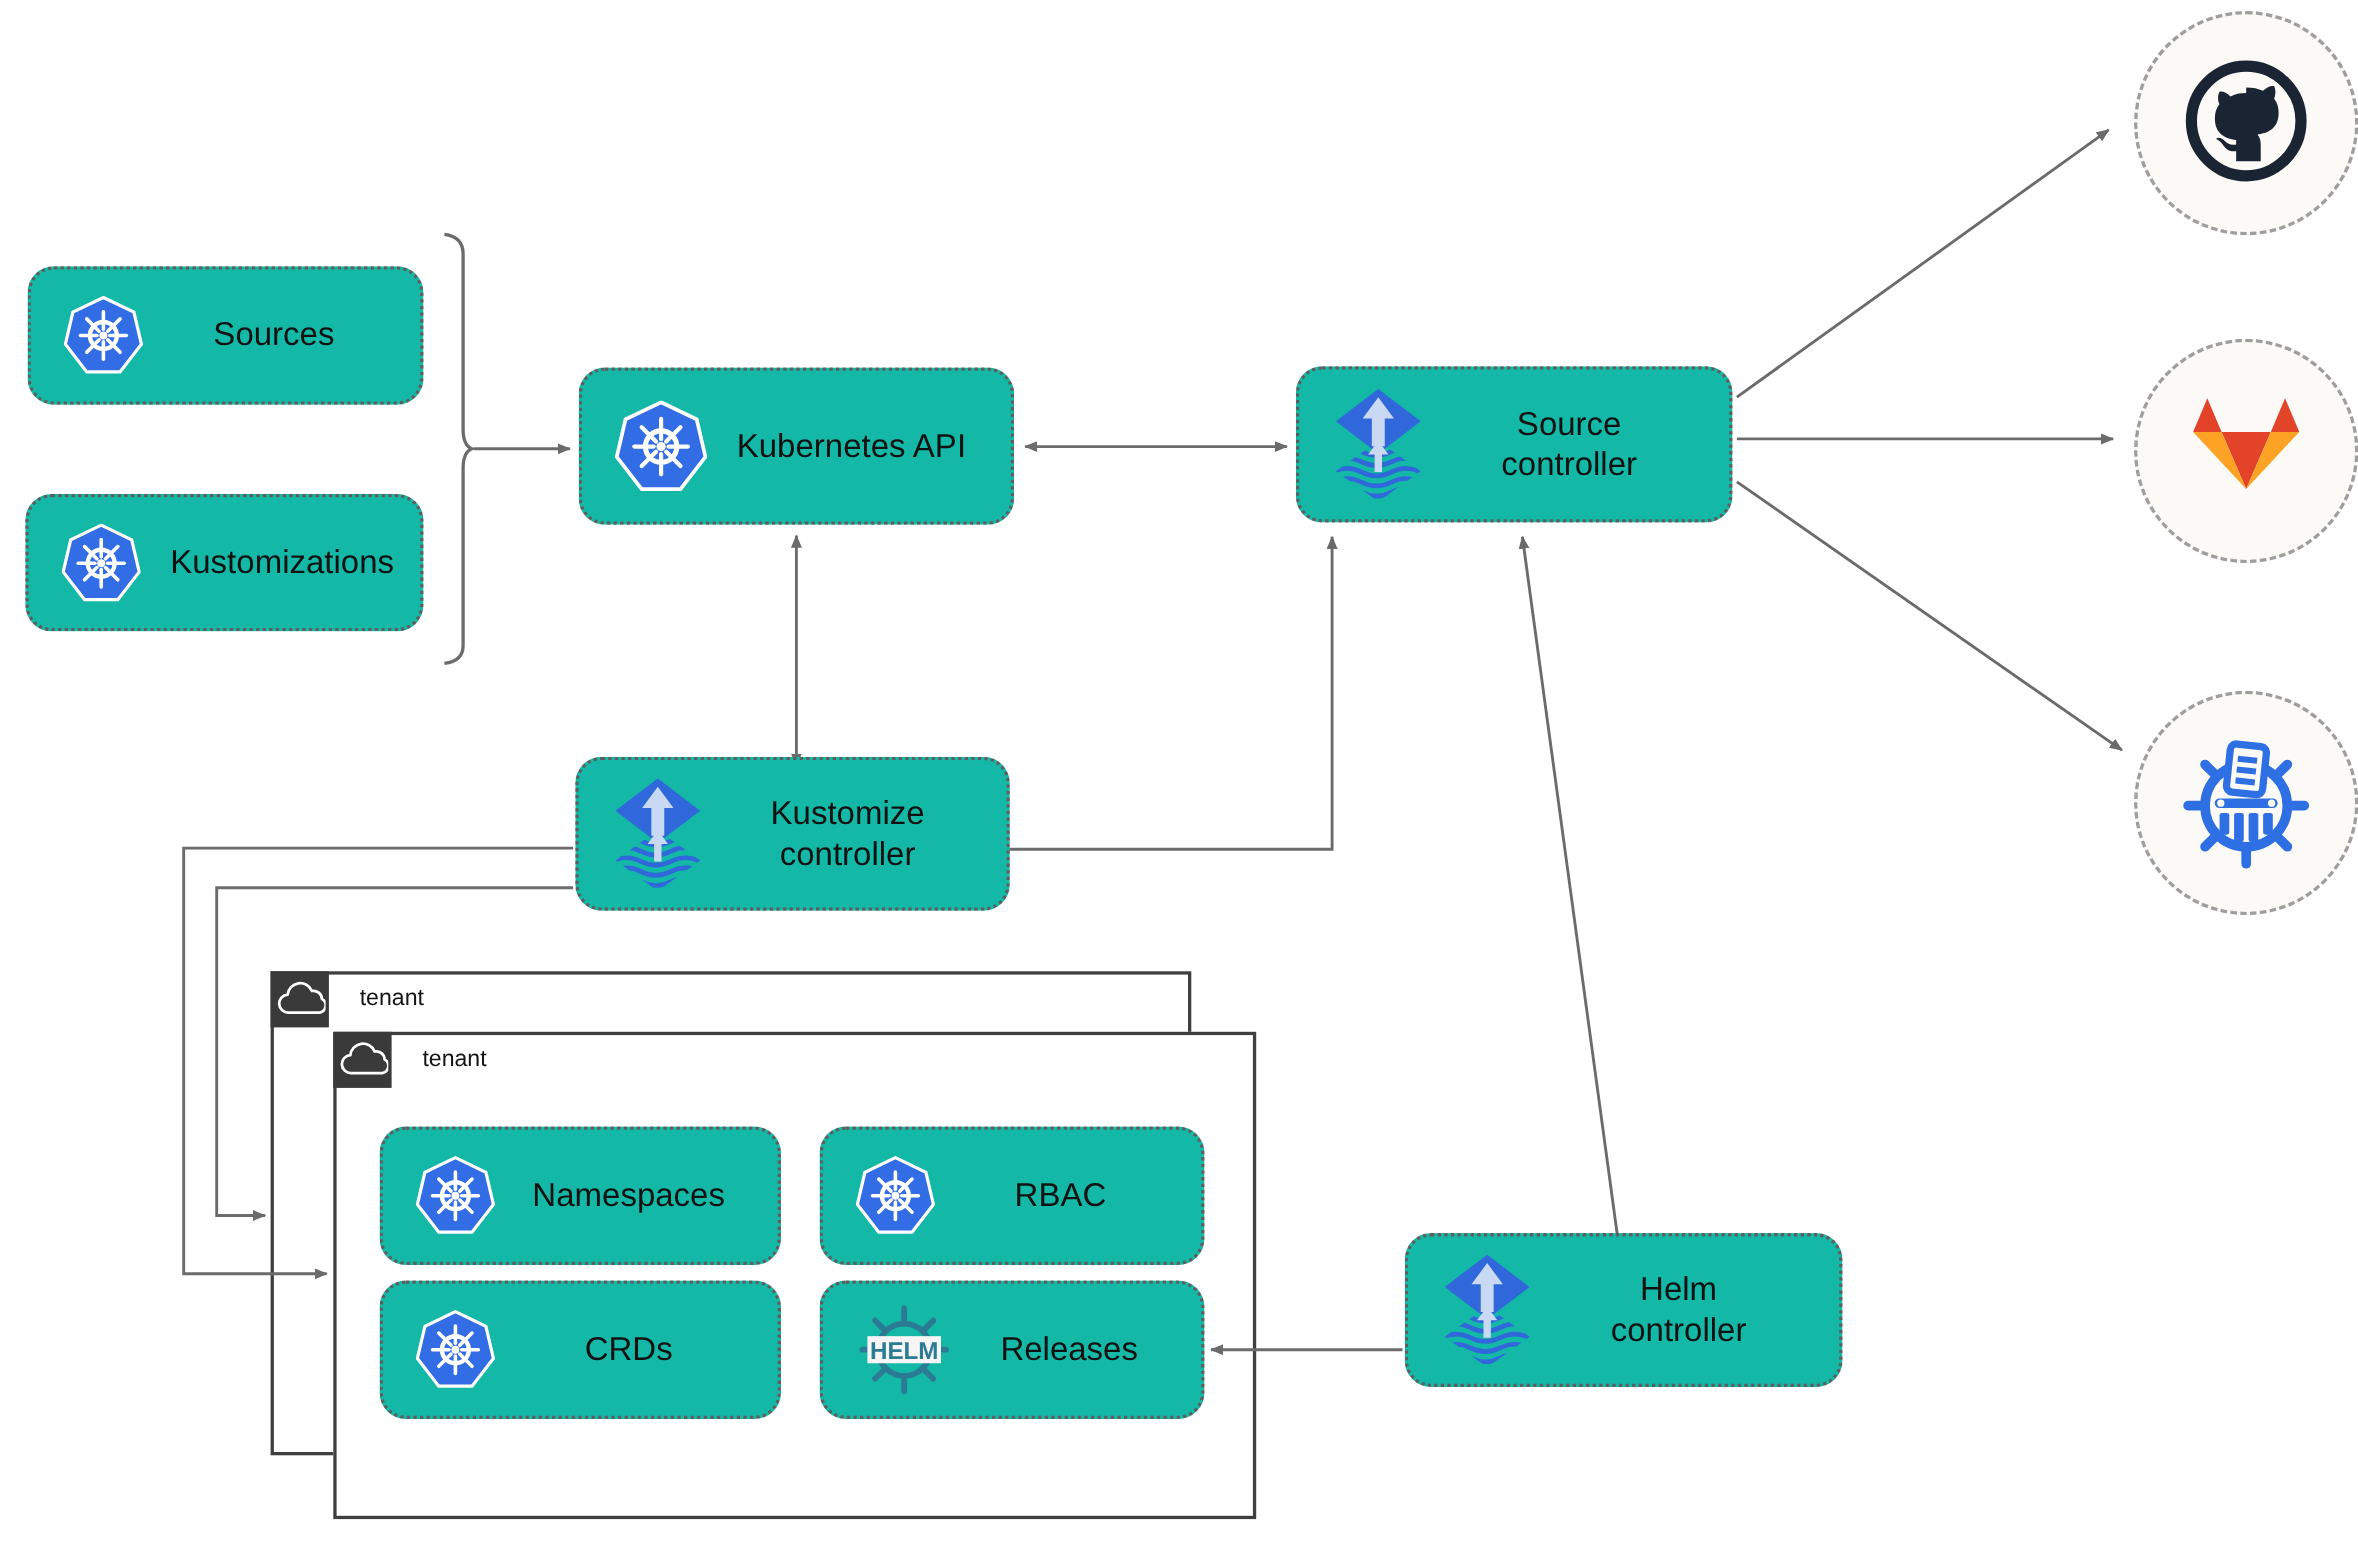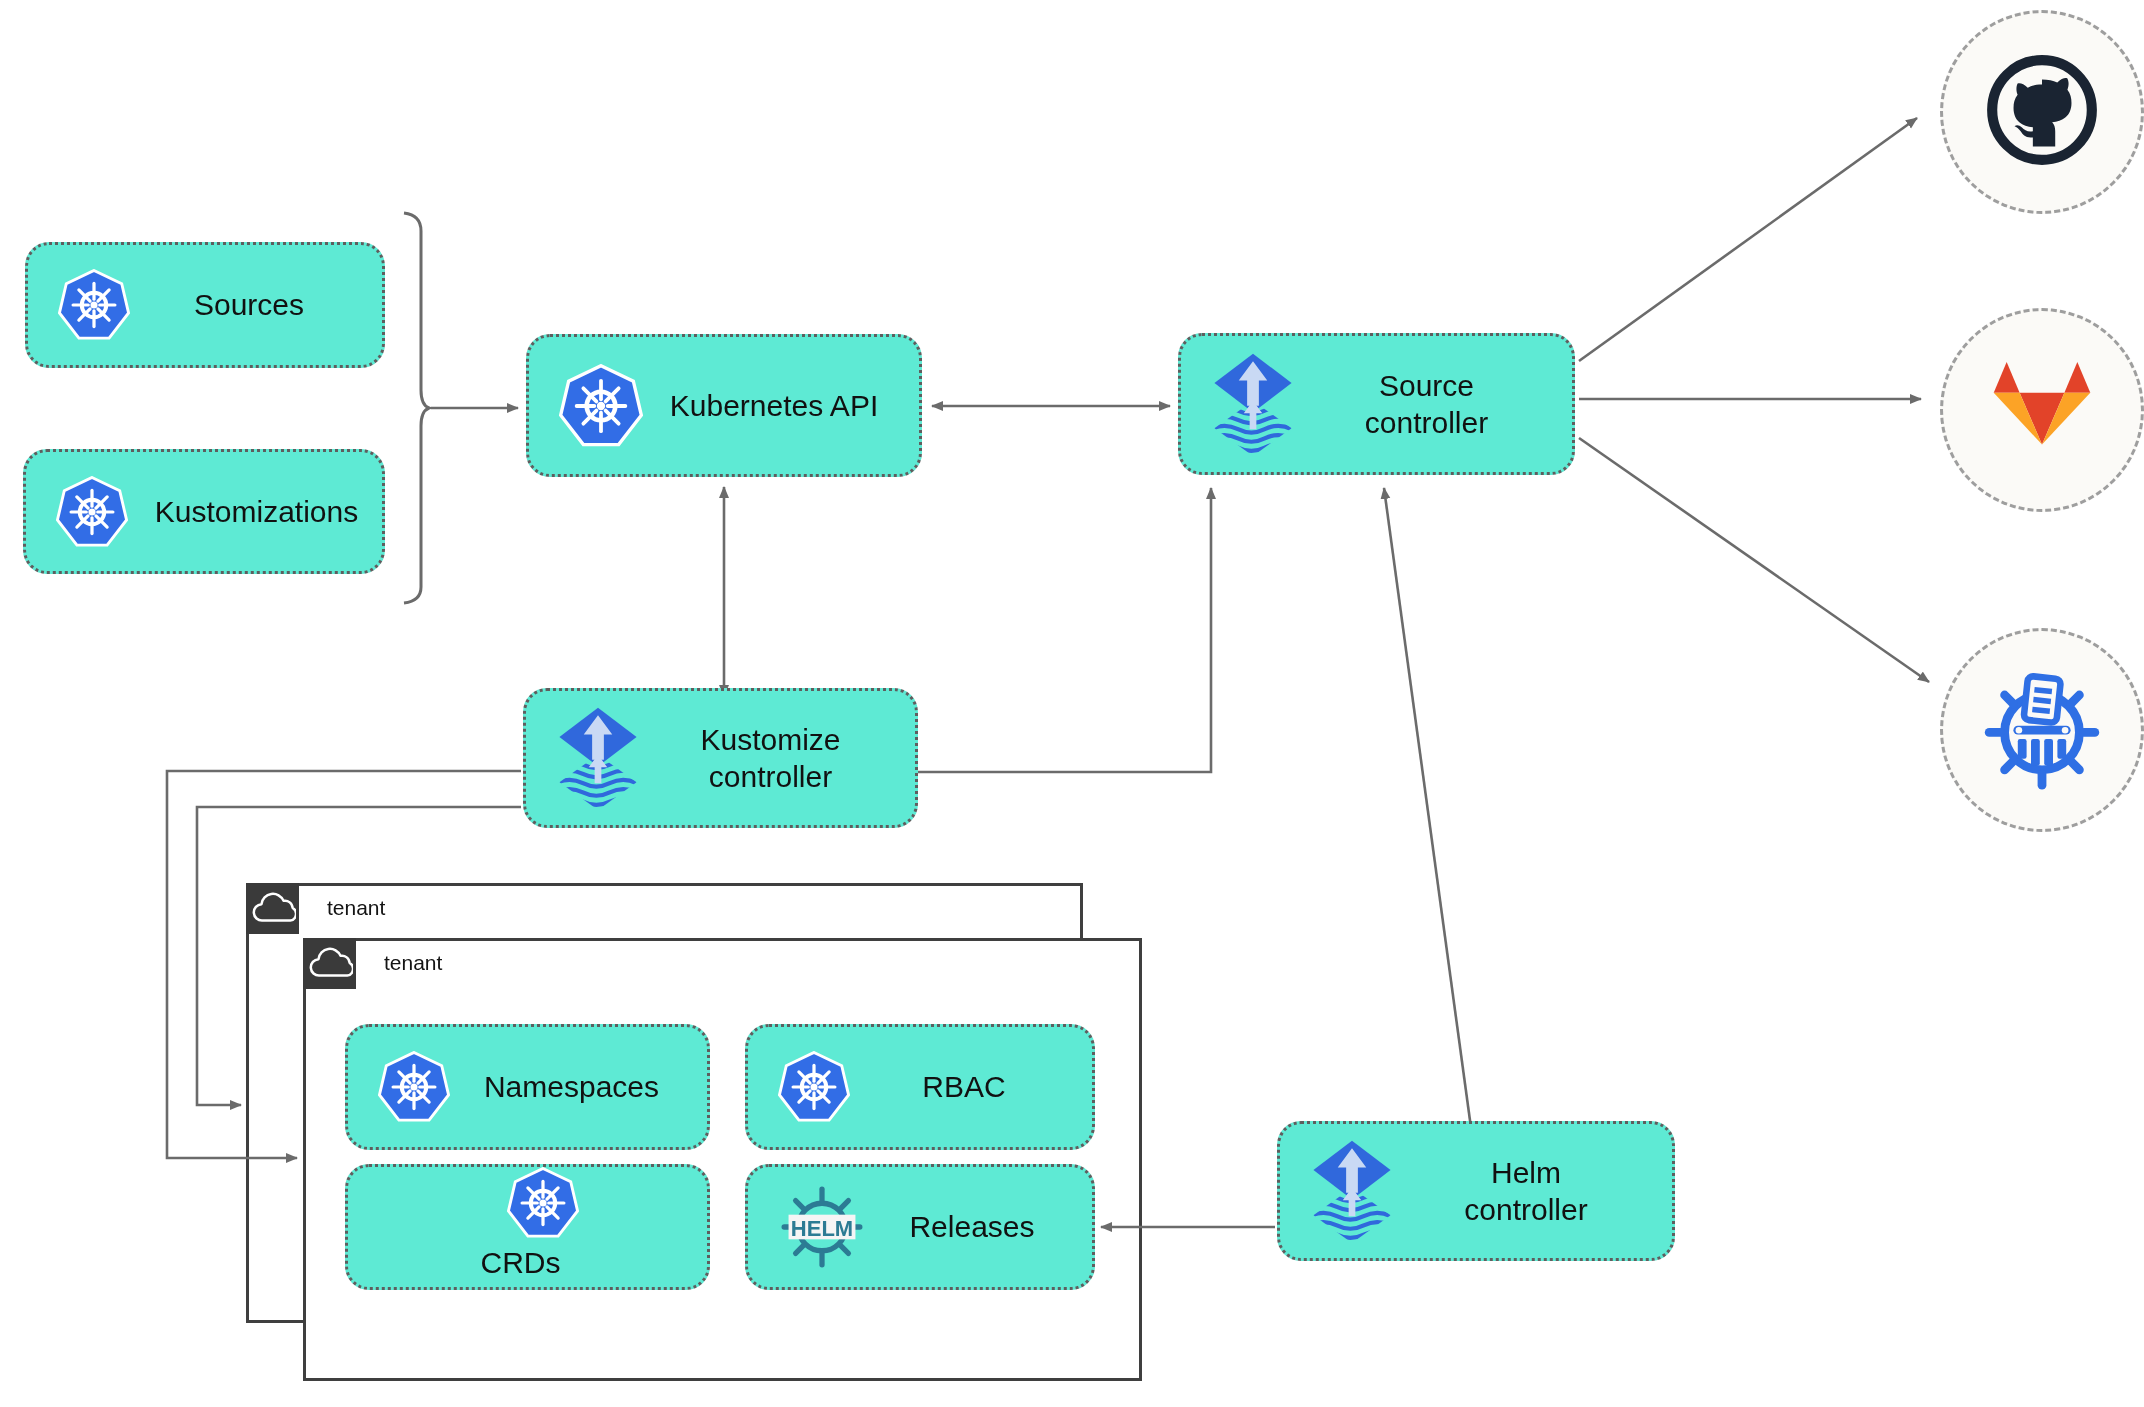--- a/index.html
+++ b/index.html
@@ -1,18 +1,18 @@
 <!DOCTYPE html>
 <html><head>
 <meta charset="utf-8">
 <style>
   html,body{margin:0;padding:0;background:#ffffff;font-family:"Liberation Sans",sans-serif;}
   #canvas{position:relative;width:2144px;height:1407px;background:#ffffff;overflow:hidden;}
 
-  .node{position:absolute;display:flex;align-items:center;background:#5eead4;
+  .node{position:absolute;display:flex;align-items:center;background:#14b8a6;
         border:3px dotted #5e5e5e;border-radius:24px;box-sizing:border-box;z-index:3;}
   .node .nicon{flex:0 0 auto;display:flex;align-items:center;justify-content:center;margin-left:30px;}
   .node .nlabel{flex:1 1 auto;display:flex;align-items:center;justify-content:center;
         font-size:30px;color:#111;text-align:center;line-height:1.25;padding-right:14px;}
   .node .narrow{max-width:190px;margin:0 auto;}
 
   .group-box{position:absolute;background:#ffffff;border:3px solid #3f3f3f;box-sizing:border-box;z-index:1;}
   .group-tab{position:absolute;left:-3px;top:-3px;width:53px;height:51px;background:#3a3a3a;
         display:flex;align-items:center;justify-content:center;}
   .group-label{position:absolute;left:66px;top:10px;font-size:21px;color:#141414;margin-left:12px;}
@@ -236,21 +236,21 @@
 
   <div class="node" style="left:745px;top:1024px;width:350px;height:126px;justify-content:center;">
     <span class="nicon">
       <svg width="72" height="72" viewBox="0 0 100 100">
           <use href="#k8s-logo"></use>
         </svg>
       </span>
     <span class="nlabel">RBAC</span>
   </div>
 
-  <div class="node" style="left:345px;top:1164px;width:365px;height:126px;flex-direction:column;">
+  <div class="node" style="left:345px;top:1164px;width:365px;height:126px;">
     <span class="nicon">
       <svg width="72" height="72" viewBox="0 0 100 100">
           <use href="#k8s-logo"></use>
         </svg>
       </span>
     <span class="nlabel">CRDs</span>
   </div>
 
   <div class="node" style="left:745px;top:1164px;width:350px;height:126px;justify-content:center;">
     <span class="nicon">

